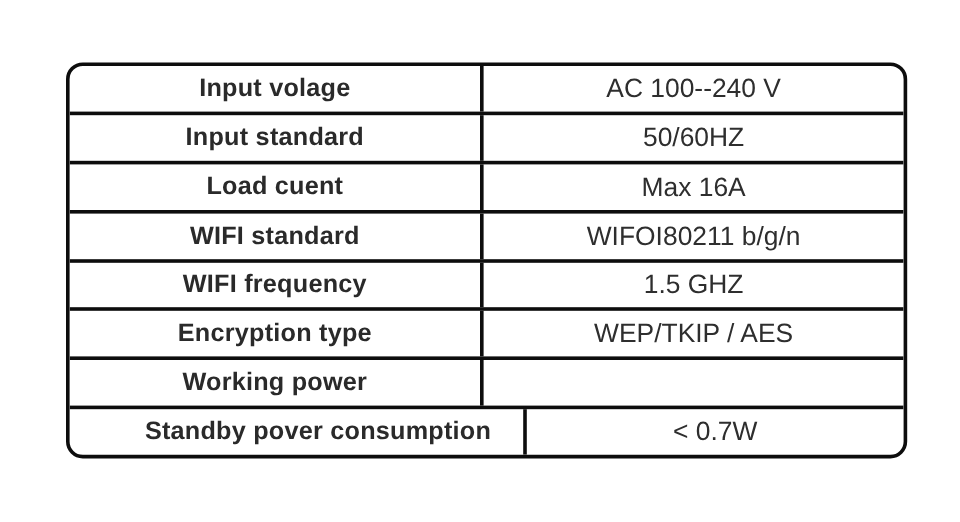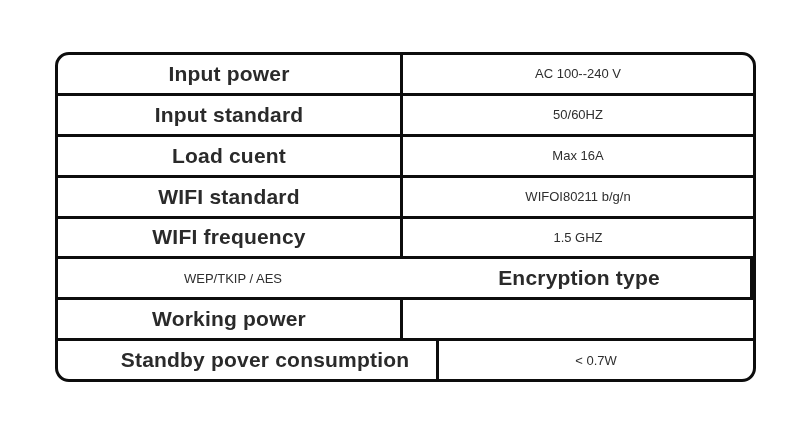--- a/index.html
+++ b/index.html
@@ -47,51 +47,51 @@
   }
   .cell.label {
     width: 345px;
     border-right: 3px solid #0d0d0d;
     font-weight: bold;
     font-size: 21px;
     letter-spacing: 0.2px;
   }
   .cell.value {
     flex: 1;
-    font-size: 13px;
+    font-size: 22px;
     color: #2e2e2e;
   }
 </style>
 </head>
 <body>
 
 <div class="spec-table">
   <div class="spec-row">
-    <div class="cell label">Input power</div>
+    <div class="cell label">Input volage</div>
     <div class="cell value">AC 100--240 V</div>
   </div>
   <div class="spec-row">
     <div class="cell label">Input standard</div>
     <div class="cell value">50/60HZ</div>
   </div>
   <div class="spec-row">
     <div class="cell label">Load cuent</div>
     <div class="cell value">Max 16A</div>
   </div>
   <div class="spec-row">
     <div class="cell label">WIFI standard</div>
     <div class="cell value">WIFOI80211 b/g/n</div>
   </div>
   <div class="spec-row">
     <div class="cell label">WIFI frequency</div>
     <div class="cell value">1.5 GHZ</div>
   </div>
   <div class="spec-row">
+    <div class="cell label">Encryption type</div>
     <div class="cell value">WEP/TKIP / AES</div>
-    <div class="cell label">Encryption type</div>
   </div>
   <div class="spec-row">
     <div class="cell label">Working power</div>
   </div>
   <div class="spec-row">
     <div class="cell label">Standby pover consumption</div>
     <div class="cell value">&lt; 0.7W</div>
   </div>
 </div>
 

